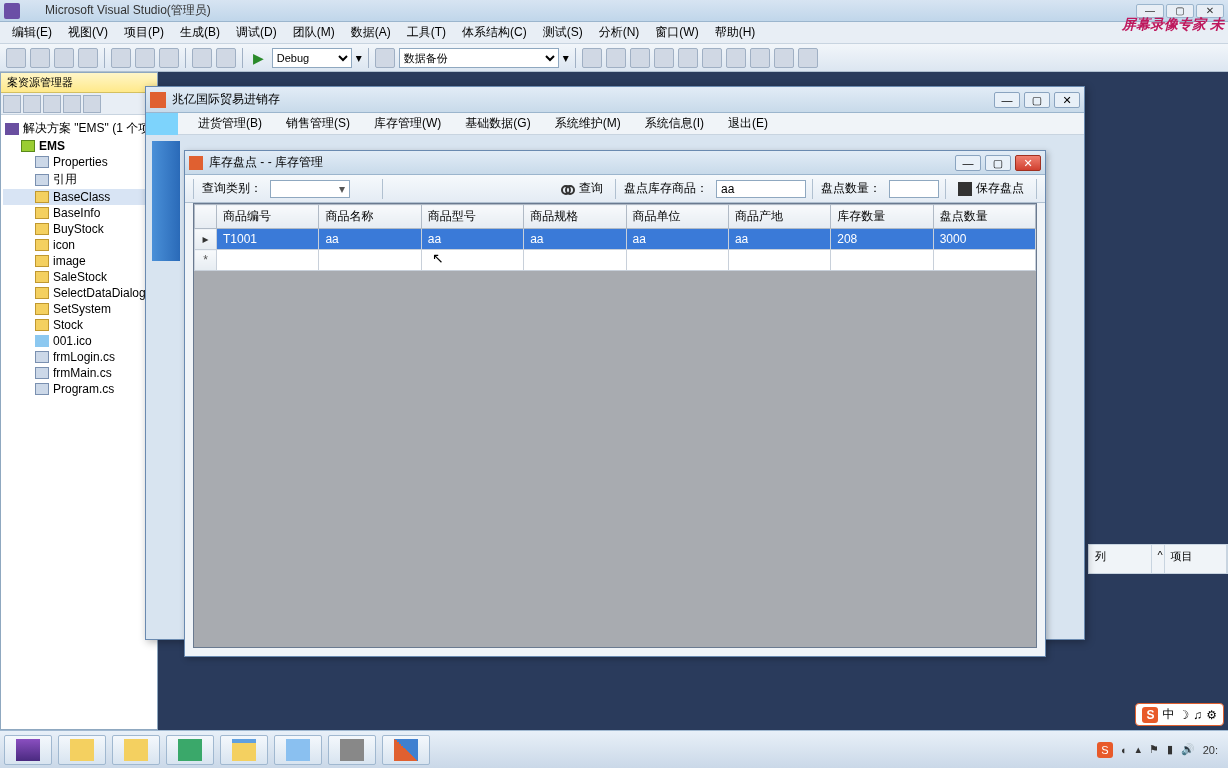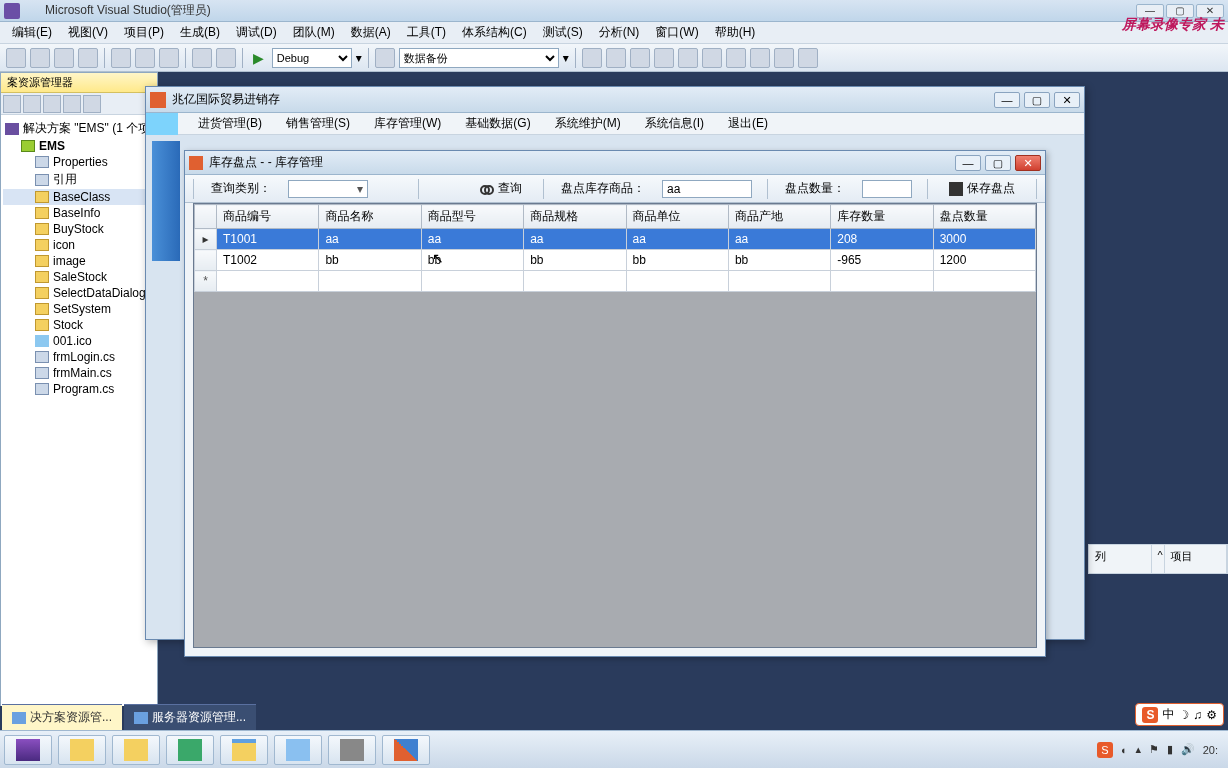--- a/index.html
+++ b/index.html
@@ -60,21 +60,21 @@
 .mdi-strip { position:absolute; left:6px; top:6px; width:28px; height:120px; background:linear-gradient(90deg,#4a90d8,#2a6ab8);}
 
 
 .child-win { position:absolute; left:38px; top:15px; right:38px; height:507px; background:#f0f4f8; border:1px solid #6a8ab0; box-shadow:2px 2px 6px rgba(0,0,0,.25);}
 .child-titlebar { height:24px; background:linear-gradient(#e2ecf6,#c8daea); display:flex; align-items:center; padding:0 4px; border-bottom:1px solid #9bb5cd;}
 .child-titlebar .mi { width:14px; height:14px; margin-right:6px; background:#e06030;}
 .child-titlebar .controls { margin-left:auto; display:flex; gap:4px;}
 .child-titlebar .controls div { width:26px; height:16px; border:1px solid #8aa4c0; border-radius:2px; background:#e8f0f8; text-align:center; font-size:11px; line-height:14px;}
 .child-titlebar .controls .close { background:linear-gradient(#f08070,#d04030); color:#fff; border-color:#a03020;}
 
-.child-toolbar { height:28px; background:linear-gradient(#f6f9fc,#e4ecf4); border-bottom:1px solid #b0c0d0; display:flex; align-items:center; padding:0 8px; gap:15px;}
+.child-toolbar { height:28px; background:linear-gradient(#f6f9fc,#e4ecf4); border-bottom:1px solid #b0c0d0; display:flex; align-items:center; padding:0 8px; gap:6px;}
 .child-toolbar .lbl { padding:0 2px;}
 .child-toolbar .sep { width:1px; height:20px; background:#b0c0d0;}
 .child-toolbar .dd { width:80px; height:18px; border:1px solid #8fa8c0; background:#fff; display:flex; align-items:center;}
 .child-toolbar .dd::after { content:"▾"; margin-left:auto; padding:0 4px; color:#555;}
 .child-toolbar .txt { width:90px; height:18px; border:1px solid #8fa8c0; background:#fff; padding:0 4px; display:flex; align-items:center;}
 .child-toolbar .btn { display:flex; align-items:center; gap:4px; padding:2px 6px;}
 .child-toolbar .spacer-sm { width:20px;}
 .child-toolbar .bin-icon { width:14px; height:14px; display:inline-block; position:relative;}
 .child-toolbar .bin-icon::before { content:""; position:absolute; width:6px; height:6px; border:2px solid #333; border-radius:50%; left:0; top:3px;}
 .child-toolbar .bin-icon::after { content:""; position:absolute; width:6px; height:6px; border:2px solid #333; border-radius:50%; right:0; top:3px;}
@@ -344,58 +344,37 @@
                 <td>T1001</td>
                 <td>aa</td>
                 <td>aa</td>
                 <td>aa</td>
                 <td>aa</td>
                 <td>aa</td>
                 <td>208</td>
                 <td>3000</td>
               </tr>
               <tr>
-                <td class="rowhdr"></td>
-                <td>T1002</td>
-                <td>bb</td>
-                <td>bb</td>
-                <td>bb</td>
-                <td>bb</td>
-                <td>bb</td>
-                <td>-965</td>
-                <td>1200</td>
-              </tr>
-              <tr>
                 <td class="rowhdr">*</td>
                 <td></td>
                   <td></td>
                   <td></td>
                   <td></td>
                   <td></td>
                   <td></td>
                   <td></td>
                   <td></td>
               </tr>
             </tbody>
           </table>
         </div>
       </div>
     </div>
   </div>
 
-  <div class="bottom-tabs">
-    <div class="tab active">
-        <span class="ti"></span>
-        <span>决方案资源管...</span>
-      </div>
-    <div class="tab">
-        <span class="ti"></span>
-        <span>服务器资源管理...</span>
-      </div>
-  </div>
 
 </div>
 
 <div class="cursor">↖</div>
 
 <div class="sg-badge">
   <span class="s">S</span>
   <span>中</span>
   <span>☽</span>
   <span>♫</span>

